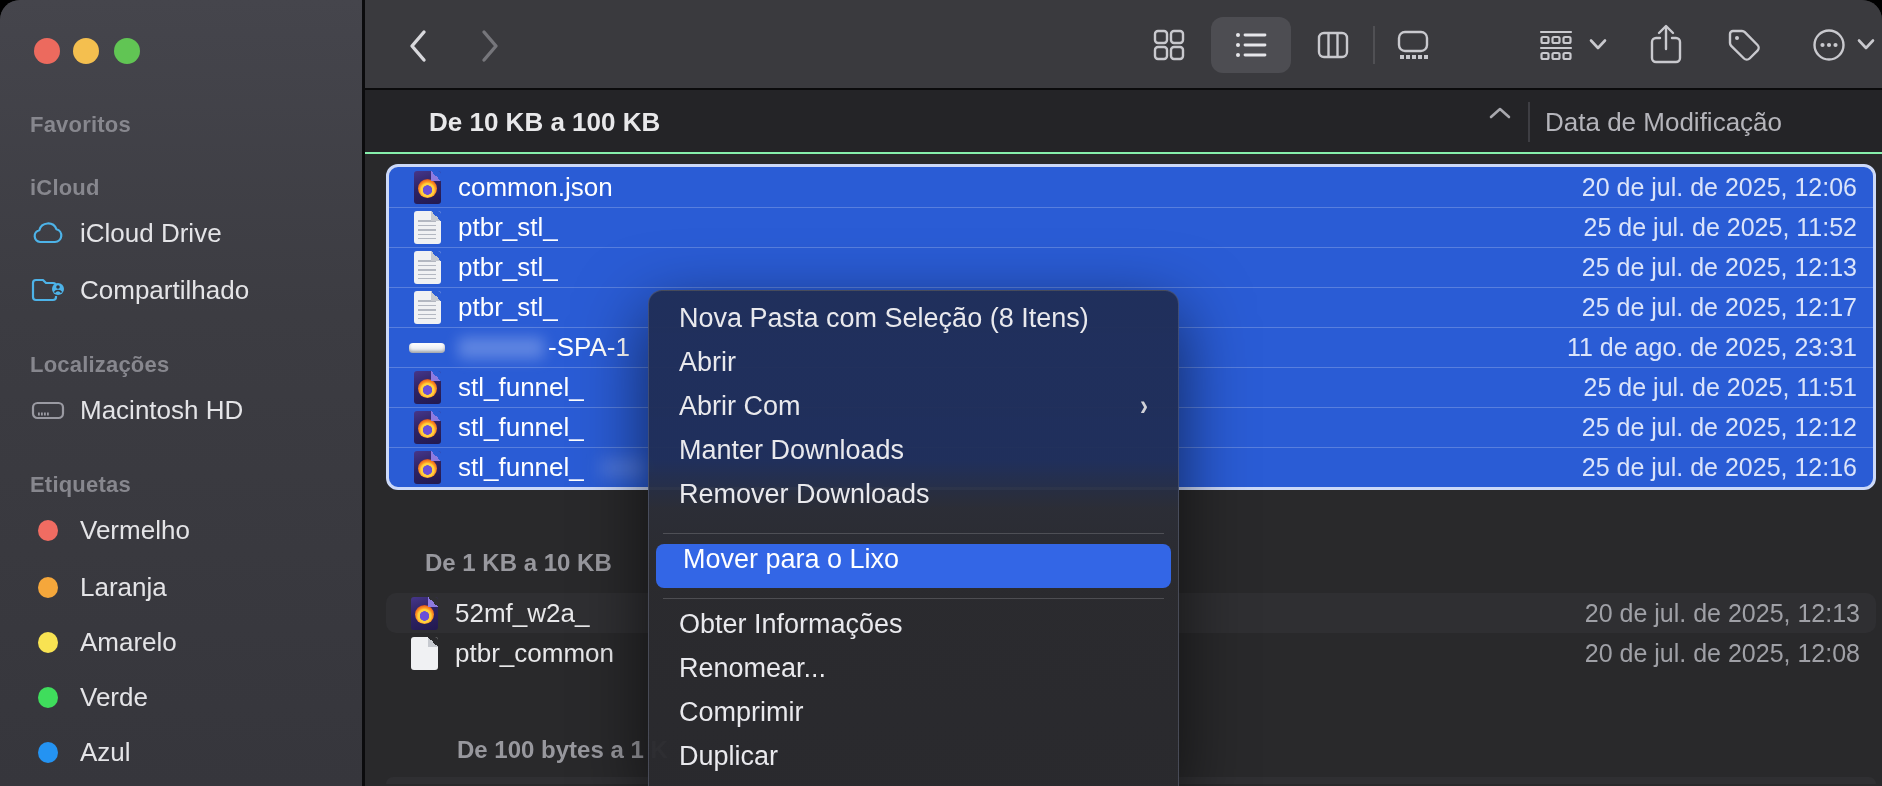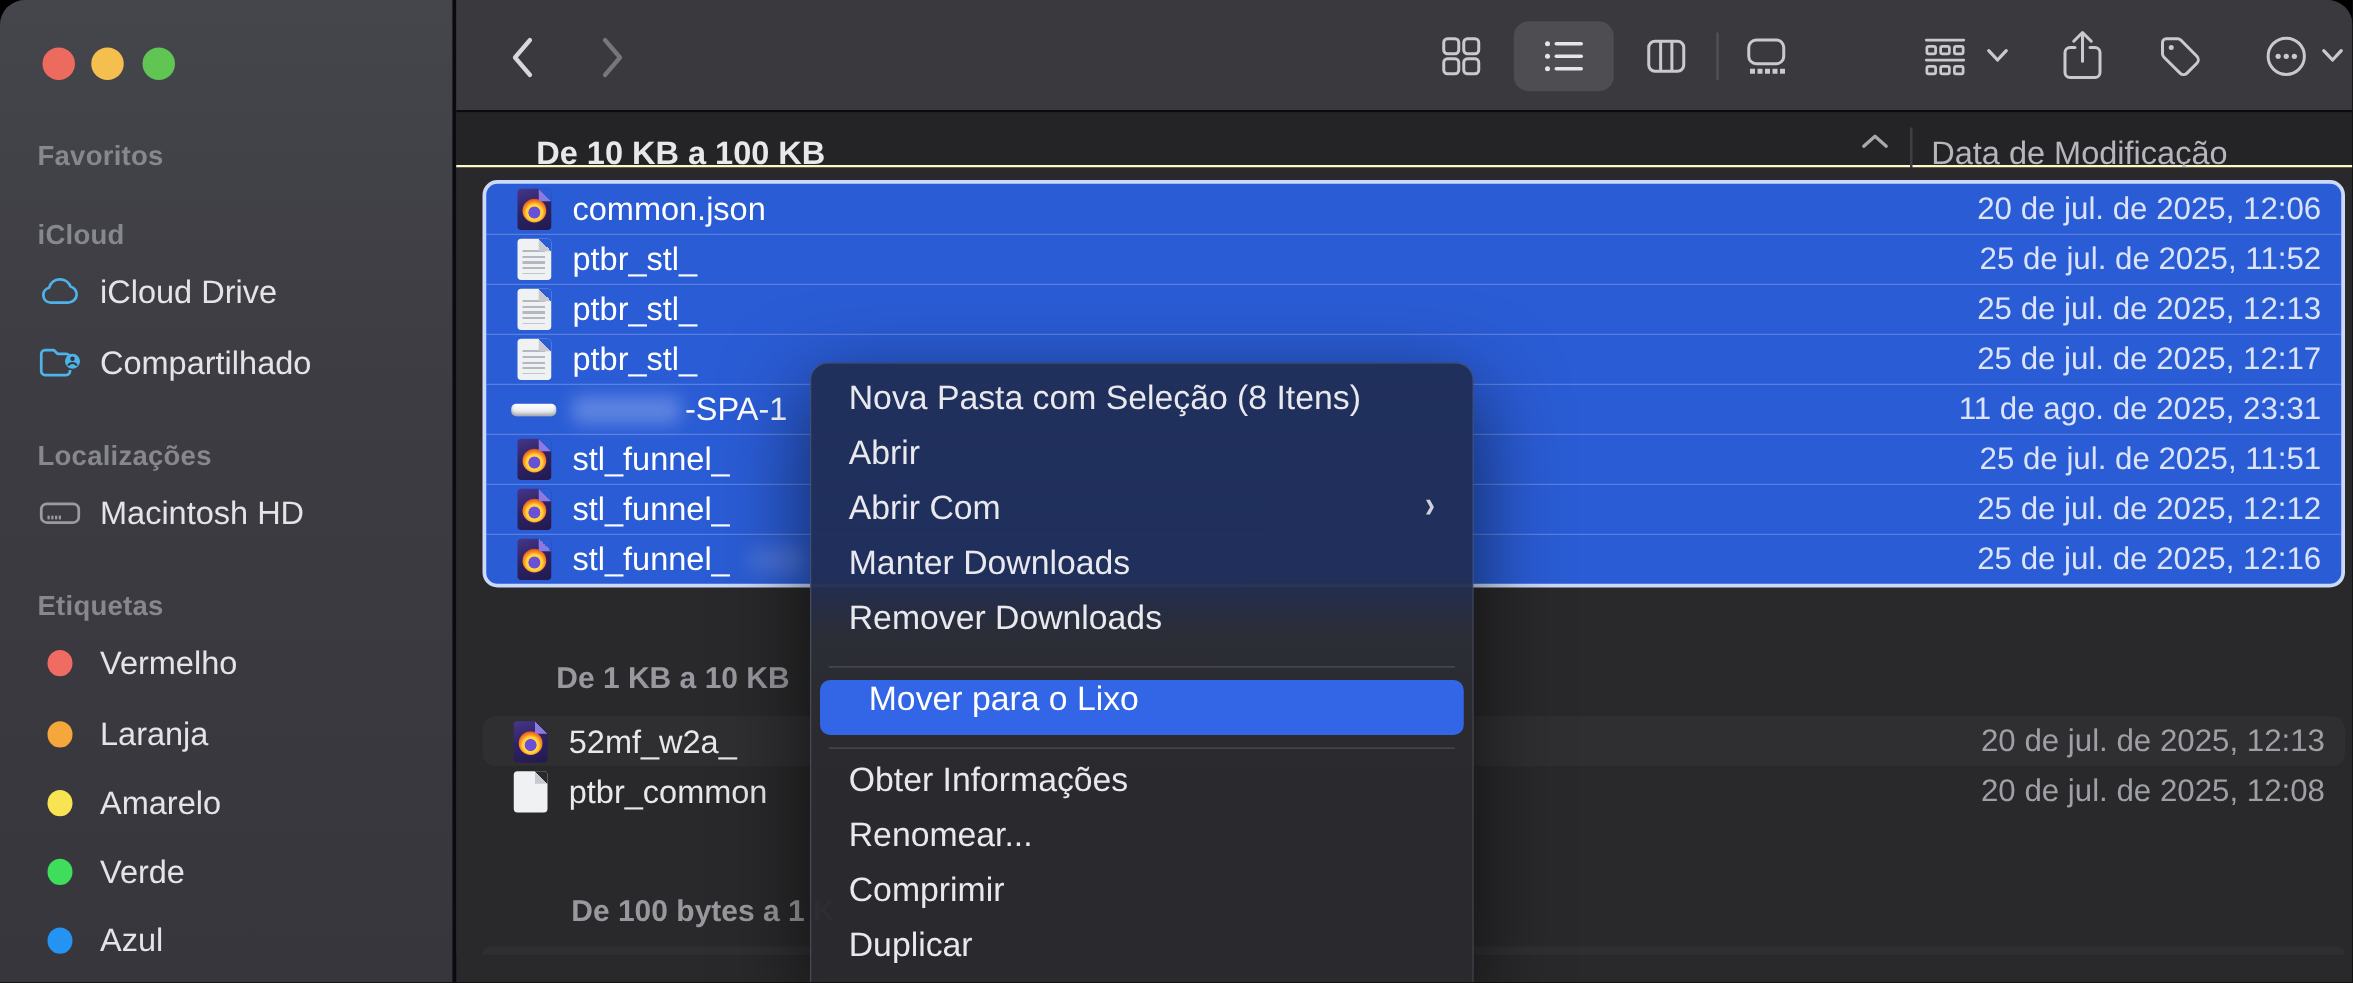--- a/index.html
+++ b/index.html
@@ -22,21 +22,21 @@
   .vdivider{position:absolute;left:362px;top:0;width:3px;height:786px;background:#0b0b0d;}
 
   
   .main{position:absolute;left:365px;top:0;right:0;height:786px;}
 
   .toolbar{position:relative;height:90px;background:#3a3a3e;border-bottom:2px solid #0b0b0c;}
   .tb{position:absolute;top:0;display:flex;align-items:center;justify-content:center;}
   .view-active-bg{position:absolute;left:846px;top:17px;width:80px;height:56px;border-radius:12px;background:#4d4d52;}
   .tbsep{position:absolute;left:1008px;top:26px;width:2px;height:38px;background:#505054;}
 
-  .headband{position:relative;height:44px;background:#242427;border-bottom:2px solid #fef9c3;}
+  .headband{position:relative;height:64px;background:#242427;border-bottom:2px solid #86efac;}
   .hb-title{position:absolute;left:64px;top:0;height:64px;display:flex;align-items:center;
     font-size:26px;font-weight:700;color:#e8e8ea;}
   .hb-sort{position:absolute;left:1122px;top:14px;}
   .hb-coldiv{position:absolute;left:1163px;top:12px;width:2px;height:40px;background:#3e3e43;}
   .hb-col{position:absolute;left:1180px;top:0;height:64px;display:flex;align-items:center;
     font-size:26px;color:#b5b5bb;}
 
   .content{position:relative;height:630px;background:#29292b;overflow:hidden;}
 
   
@@ -70,21 +70,21 @@
   .slimbar{width:37px;height:10px;border-radius:4px;background:linear-gradient(#ffffff,#dde2ea);
     box-shadow:inset 0 -2px 3px rgba(0,0,0,.28);}
 
   
   .menu{position:absolute;left:648px;top:290px;width:531px;height:496px;z-index:30;
     border-radius:14px 14px 0 0;padding-top:12px;
     background:linear-gradient(180deg,rgba(32,46,88,.97) 0%,rgba(32,46,86,.96) 34%,rgba(44,46,55,.97) 44%,rgba(43,43,47,.97) 60%,rgba(42,42,46,.97) 100%);
     border:1px solid rgba(140,150,180,.30);border-bottom:none;
     box-shadow:0 22px 70px rgba(0,0,0,.6);}
   .mi{height:44px;display:flex;align-items:flex-start;padding:0 30px;font-size:27px;color:#e9e9ed;white-space:nowrap;}
-  .mi.highlight{background:#3366e6;border-radius:8px;margin:0 7px;padding:0 39px;color:#fff;}
+  .mi.highlight{background:#3366e6;border-radius:8px;margin:0 7px;padding:0 27px;color:#fff;}
   .msep{height:1px;background:rgba(255,255,255,.17);margin:10px 14px;}
   .subarrow{margin-left:auto;font-size:24px;color:#d0d1d7;transform:scaleY(1.25);font-weight:700;}
 
   svg{display:block;}
 </style>
 </head>
 <body>
 
 <div class="window">
 
@@ -346,21 +346,21 @@
         <div class="row sel-row">
           <span class="ic">
               <span class="doc ff"></span>
             </span>
           <span class="fname">stl_funnel_</span>
           <span class="smudge"></span>
           <span class="fdate">25 de jul. de 2025, 12:16</span>
         </div>
       </div>
 
-      <div class="group-head" style="top:389px;padding-left:80px">
+      <div class="group-head" style="top:389px;padding-left:60px">
           <span>De 1 KB a 10 KB</span>
         </div>
       <div class="row plain-row altbg" style="position:absolute;top:439px;left:21px;width:1490px;--bg:#2f2f32">
         <span class="ic">
             <span class="doc ff"></span>
           </span>
         <span class="fname">52mf_w2a_</span>
         <span class="fdate">20 de jul. de 2025, 12:13</span>
       </div>
       <div class="row plain-row" style="position:absolute;top:479px;left:21px;width:1490px;--bg:#29292b">

